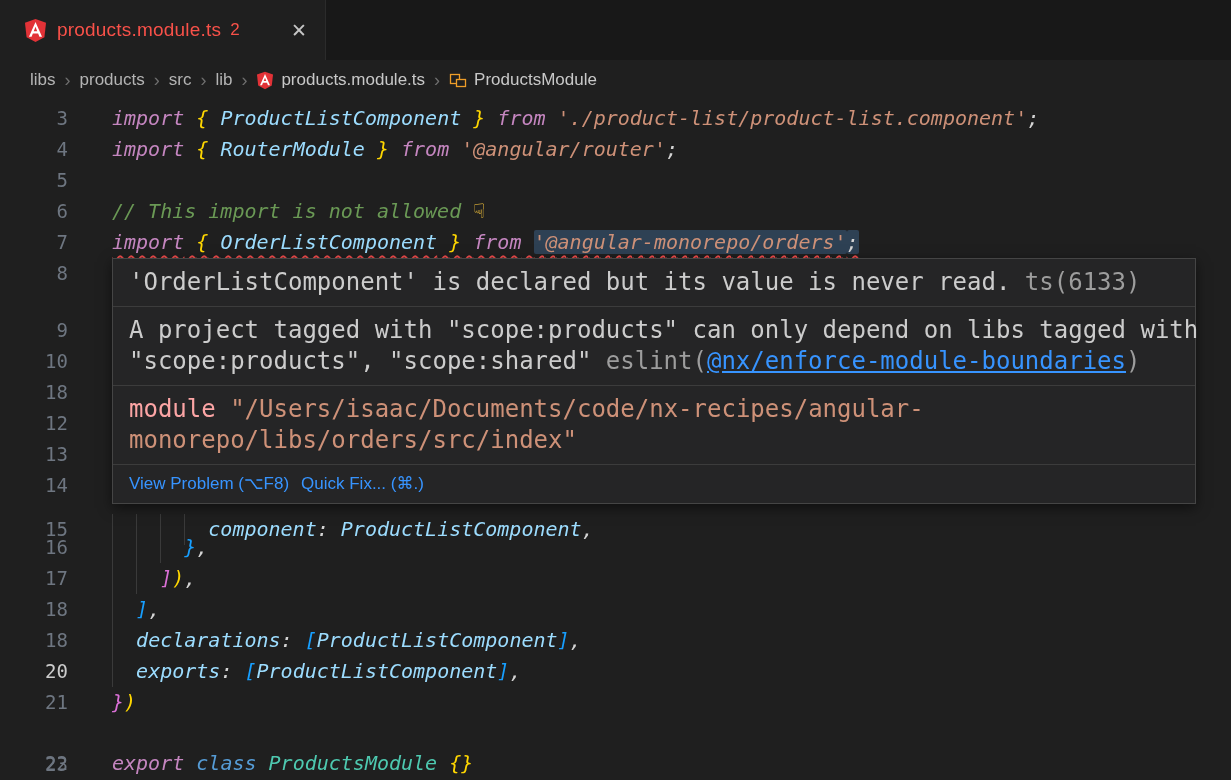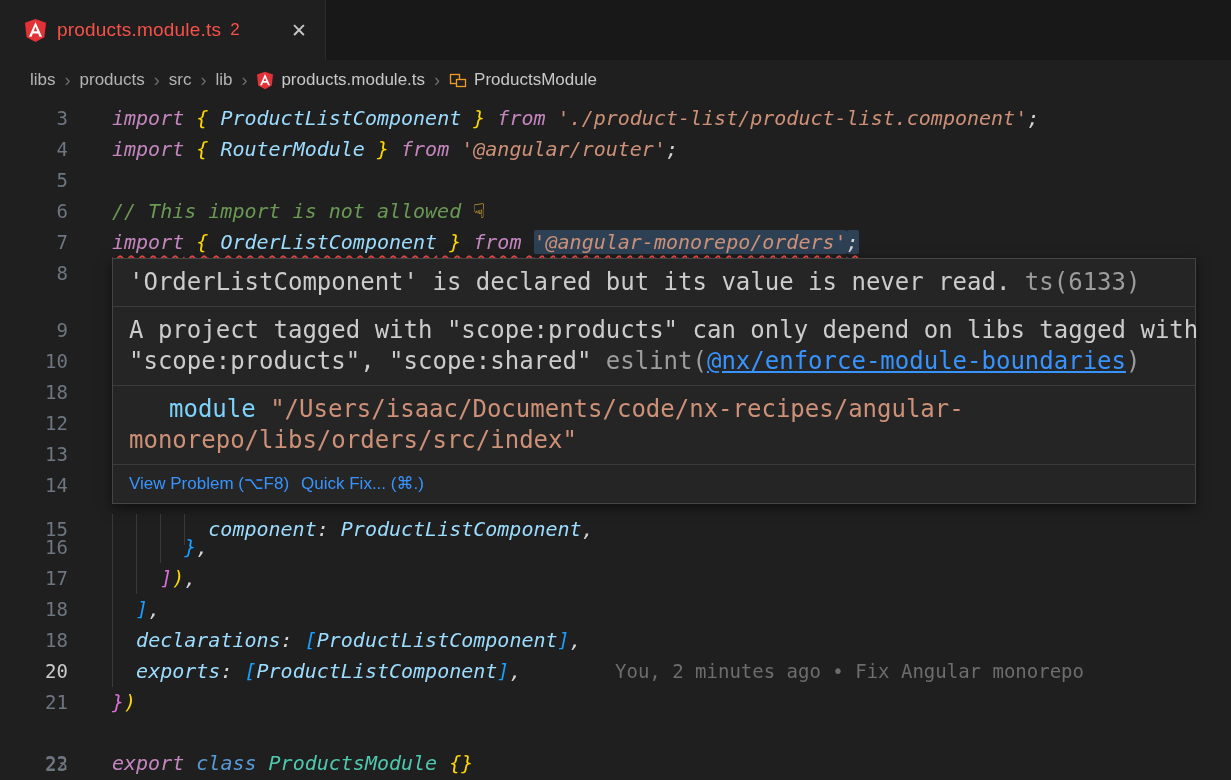--- a/index.html
+++ b/index.html
@@ -83,21 +83,21 @@
     box-shadow:0 4px 12px rgba(0,0,0,.5);
   }
   .hover-row {
     padding:8px 16px; border-bottom:1px solid #3c3c3c;
     font-family:"DejaVu Sans Mono", monospace; font-size:24px; color:#cccccc;
   }
   .hover-line { height:31px; line-height:31px; white-space:pre; }
   .hs-msg { color:#cccccc; }
   .hs-dim { color:#9d9d9d; }
   .hs-link { color:#3794ff; text-decoration:underline; cursor:pointer; }
-  .hs-storage { color:#7dd3fc;margin-left:40px; }
+  .hs-storage { color:#fca5a5; }
   .hs-str { color:#ce9178; }
   .hover-actions {
     display:flex; gap:12px; padding:7px 16px;
     font-family:"Liberation Sans", sans-serif; font-size:17px; line-height:24px;
   }
   .hover-action { color:#3794ff; cursor:pointer; }
 </style>
 </head>
 <body>
 
@@ -243,21 +243,20 @@
       </div>
       <div class="line" style="top: 525px;">
         <span class="gutter-num">18</span>
         <span class="indent-guide" style="left: 112px;"></span>
         <span class="code"><span class="tk-pun">  </span><span class="tk-var">declarations</span><span class="tk-pun">:</span><span class="tk-pun"> </span><span class="tk-b3">[</span><span class="tk-var">ProductListComponent</span><span class="tk-b3">]</span><span class="tk-pun">,</span></span>
       </div>
       <div class="line" style="top: 556px;">
         <span class="gutter-num active">20</span>
         <span class="indent-guide" style="left: 112px;"></span>
         <span class="code"><span class="tk-pun">  </span><span class="tk-var">exports</span><span class="tk-pun">:</span><span class="tk-pun"> </span><span class="tk-b3">[</span><span class="tk-var">ProductListComponent</span><span class="tk-b3">]</span><span class="tk-pun">,</span></span>
-        <span class="blame">You, 2 minutes ago • Fix Angular monorepo</span>
       </div>
       <div class="line" style="top: 587px;">
         <span class="gutter-num">21</span>
         <span class="code"><span class="tk-b2">}</span><span class="tk-b1">)</span></span>
       </div>
       <div class="line" style="top: 648px;">
         <span class="gutter-num">22</span>
         <span class="code"><span class="tk-kw">export</span><span class="tk-pun"> </span><span class="tk-storage">class</span><span class="tk-pun"> </span><span class="tk-type">ProductsModule</span><span class="tk-pun"> </span><span class="tk-b1">{}</span></span>
       </div>
       <div class="line" style="top: 649px;">

